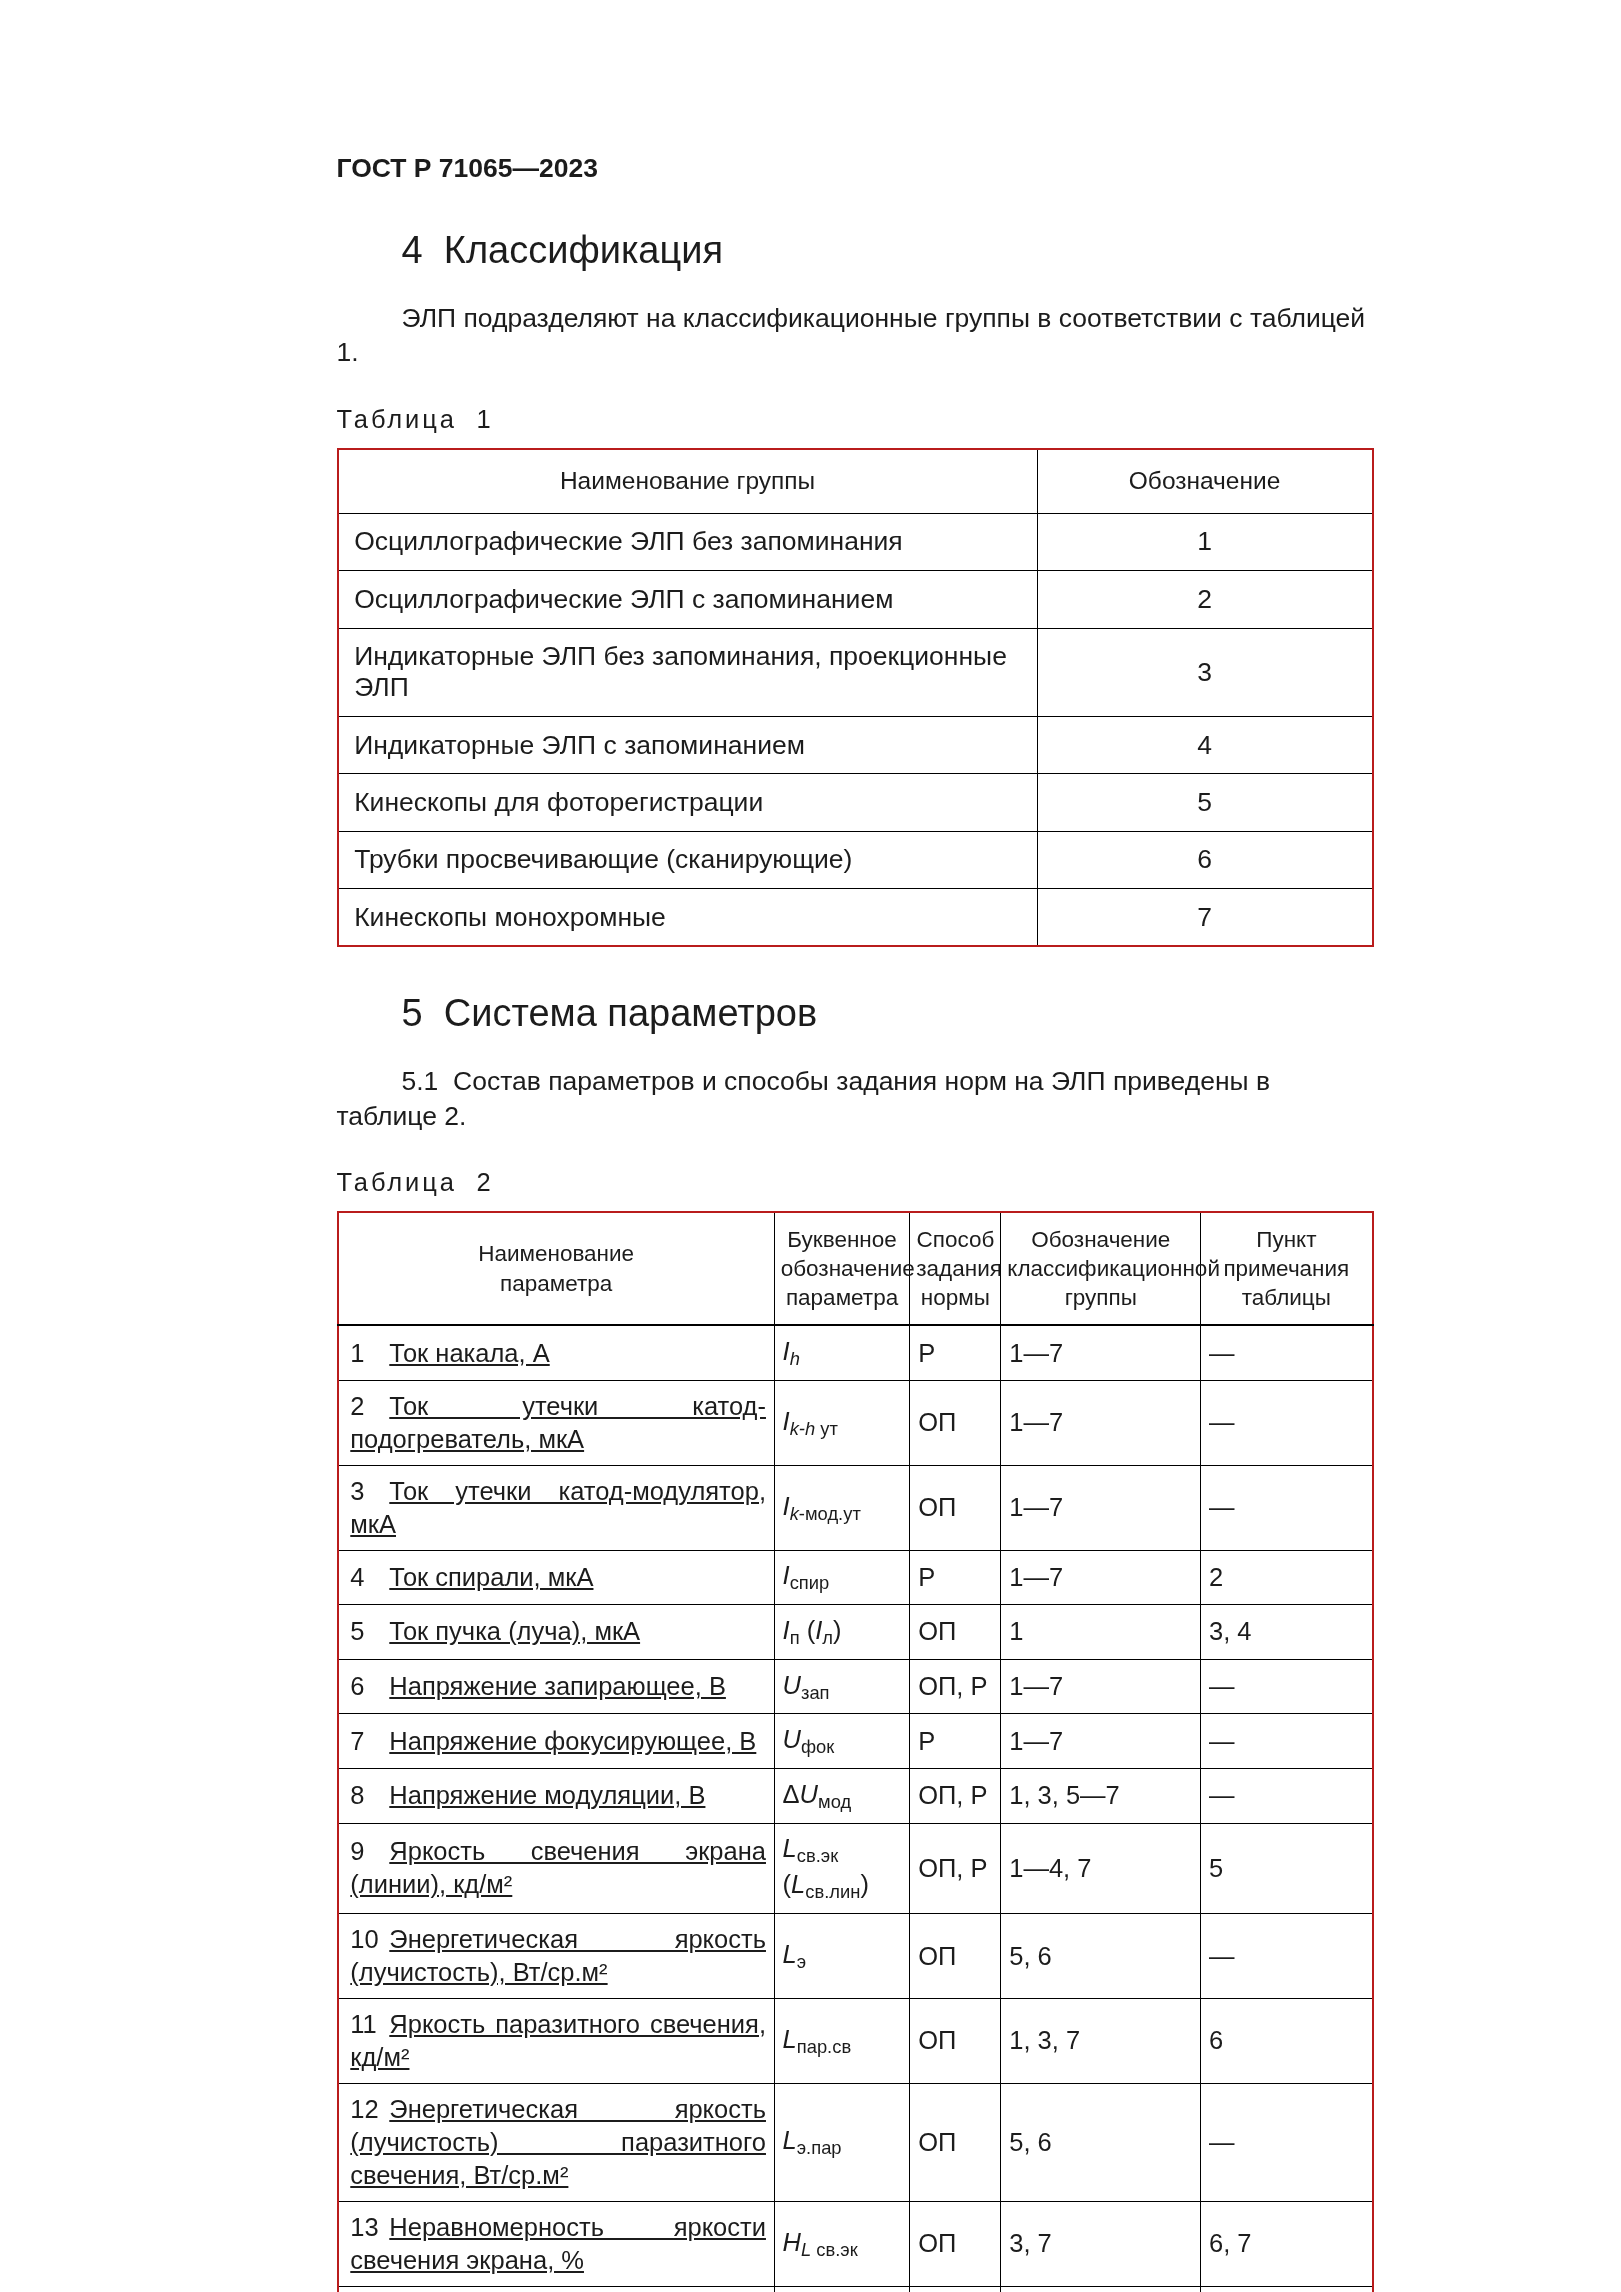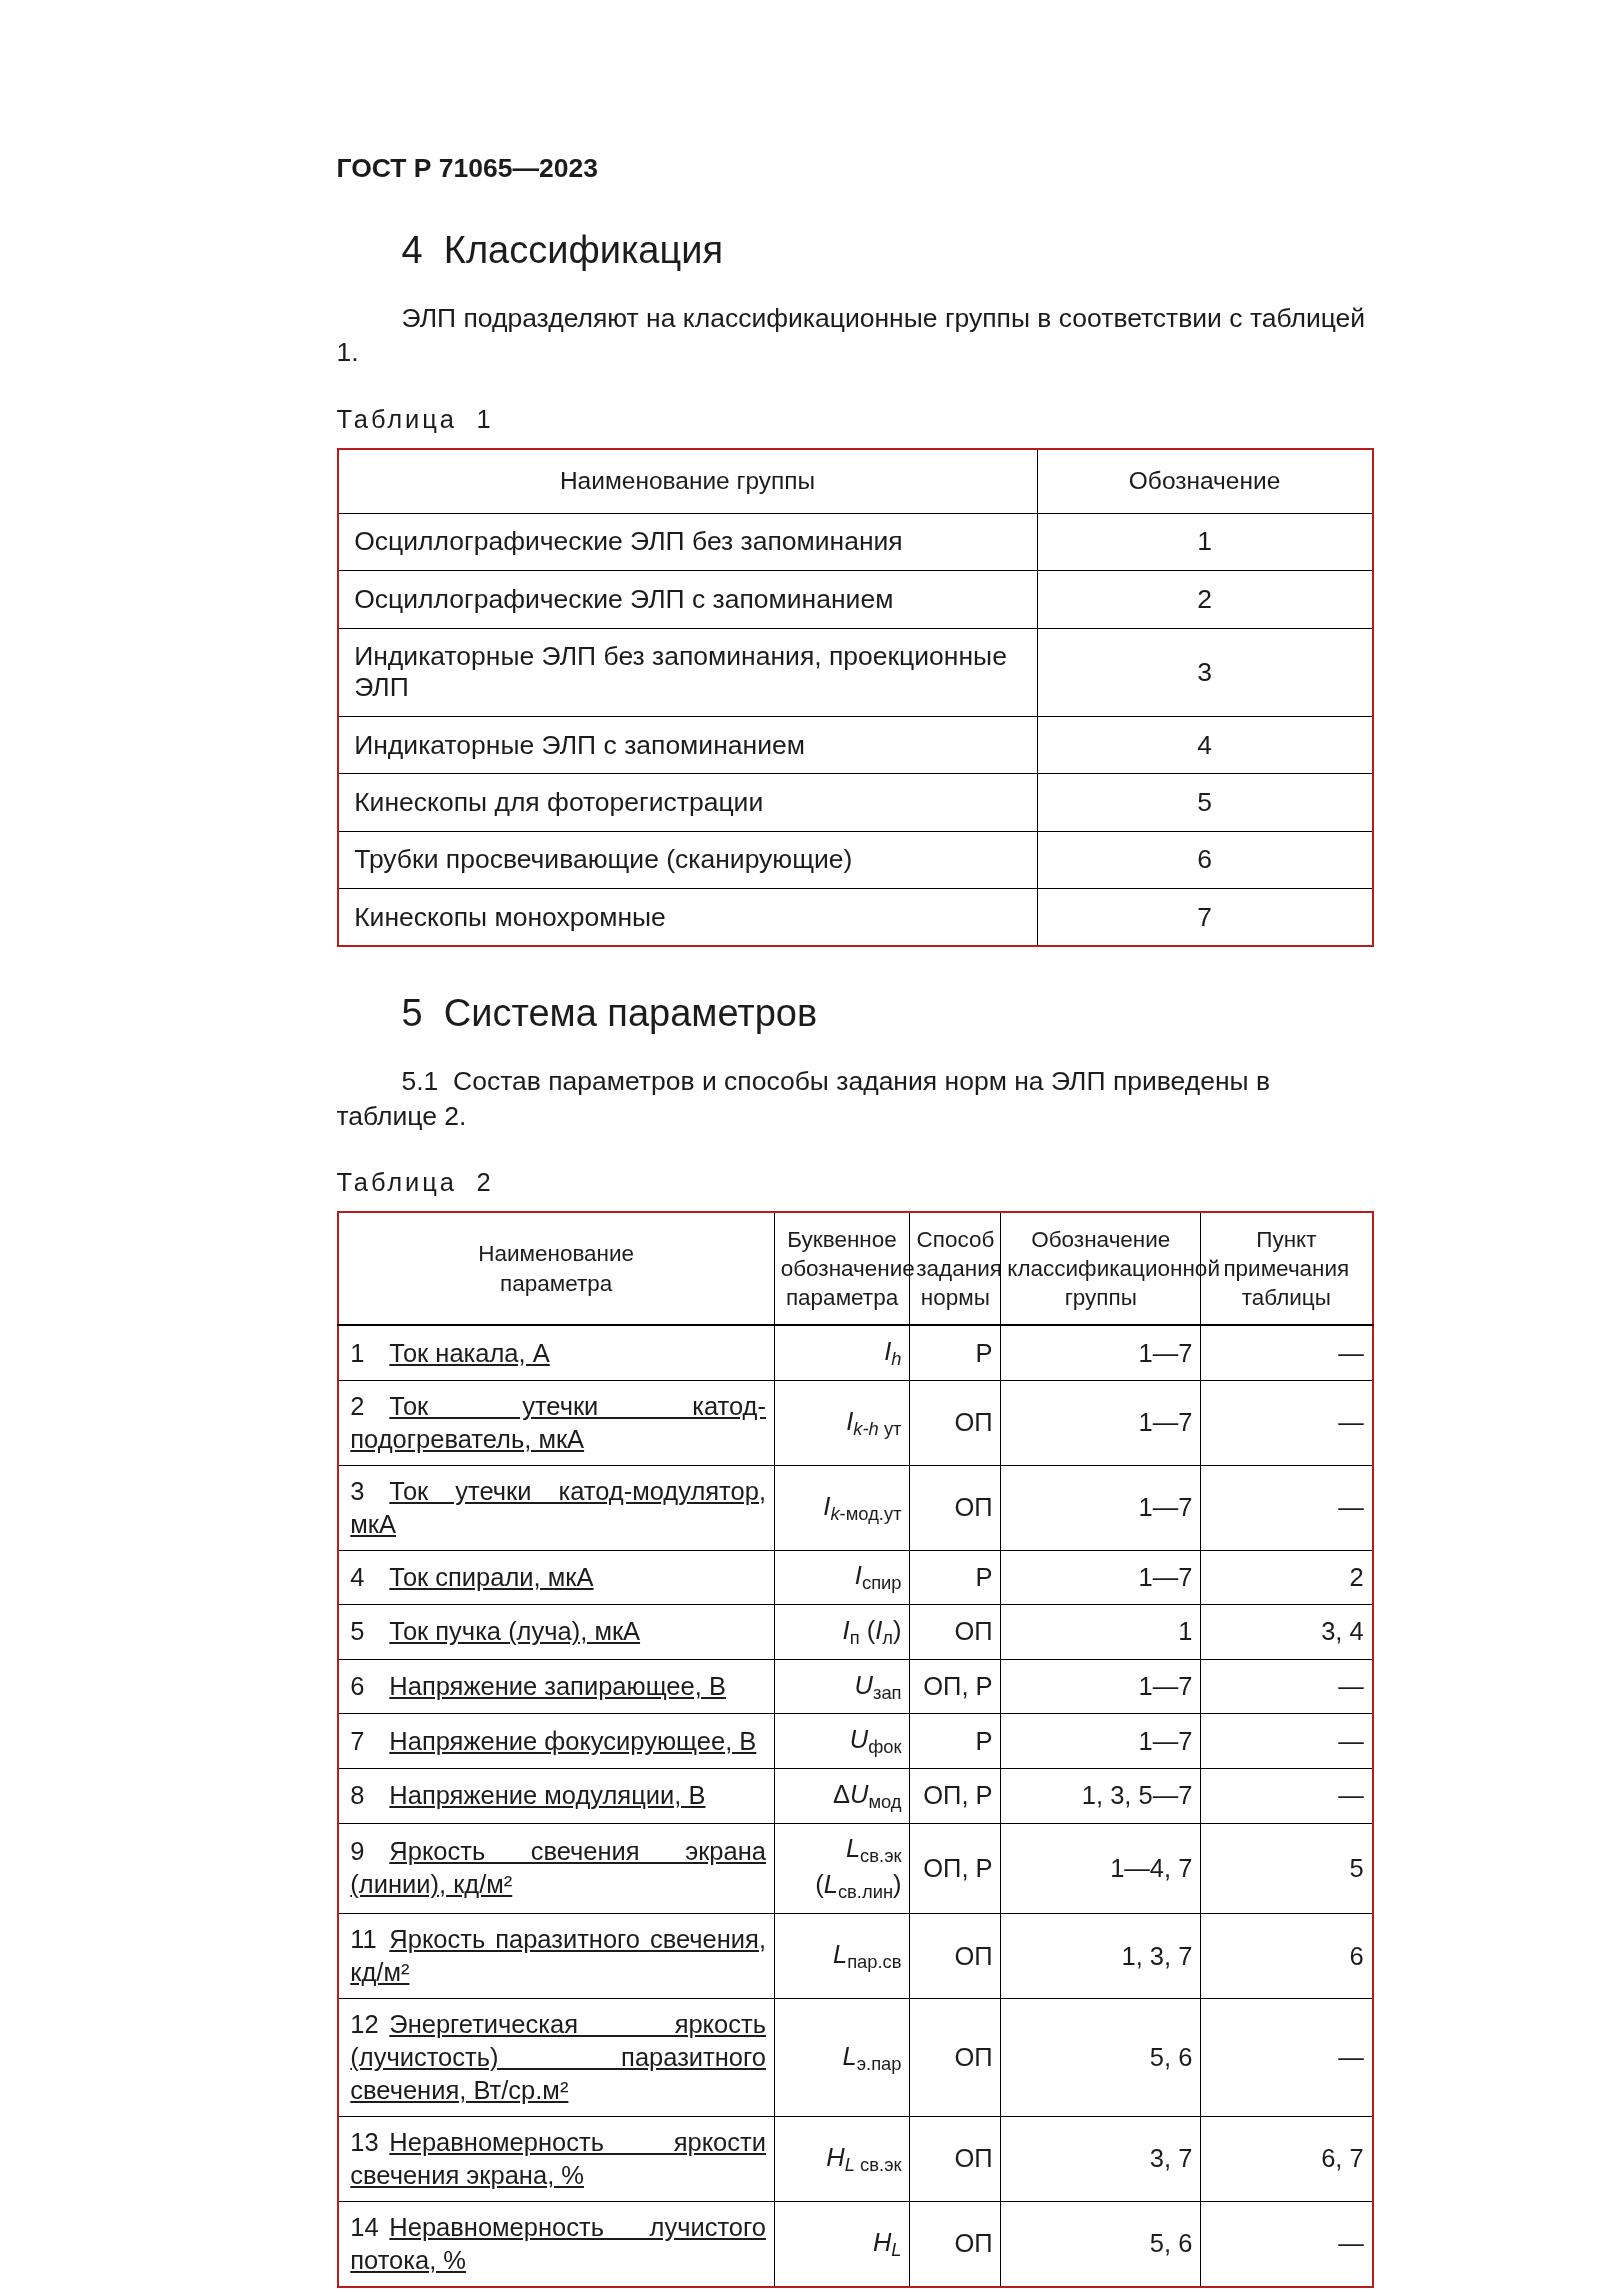--- a/index.html
+++ b/index.html
@@ -21,21 +21,21 @@
   .t1 th { font-size:24.5px; font-weight:400; text-align:center; padding:17.6px 9.8px; }
   .t1 td { font-size:26.5px; padding:12.7px 15.7px; }
   .t1 .t1-name { text-align:left; }
   .t1 .t1-code { text-align:center; }
 
   
   .t2 th { font-size:22.5px; font-weight:400; text-align:center; white-space:pre-line;
            padding:11.8px 5.9px; line-height:1.3; border-bottom:2.9px double #000; }
   .t2 td { font-size:25.5px; padding:8.8px 7.8px; line-height:1.3; }
   .t2 .t2-name { text-align:justify; padding-left:11.8px; padding-right:7.8px;text-decoration:underline; }
-  .t2 .t2-sym, .t2 .t2-method, .t2 .t2-group, .t2 .t2-note { text-align:right;margin-left:40px; }
+  .t2 .t2-sym, .t2 .t2-method, .t2 .t2-group, .t2 .t2-note { text-align:left;margin-left:40px; }
   .num { display:inline-block; min-width:39px; }
   .it { font-style:italic; }
   .sb { font-size:0.72em; vertical-align:-0.28em; }
 
   .page-num { font-size:26.5px; margin:29px 0 59px 0; }
 </style>
 </head>
 <body>
 
 <div class="page">
@@ -177,20 +177,27 @@
           <td class="t2-note">—</td>
         </tr>
         <tr>
           <td class="t2-name"><span class="num">9</span>Яркость свечения экрана (линии), кд/м²</td>
           <td class="t2-sym"><span class="it">L</span><span class="sb">св.эк</span><br><span>(</span><span class="it">L</span><span class="sb">св.лин</span><span>)</span></td>
           <td class="t2-method">ОП, Р</td>
           <td class="t2-group">1—4, 7</td>
           <td class="t2-note">5</td>
         </tr>
         <tr>
+          <td class="t2-name"><span class="num">10</span>Энергетическая яркость (лучистость), Вт/ср.м²</td>
+          <td class="t2-sym"><span class="it">L</span><span class="sb">э</span></td>
+          <td class="t2-method">ОП</td>
+          <td class="t2-group">5, 6</td>
+          <td class="t2-note">—</td>
+        </tr>
+        <tr>
           <td class="t2-name"><span class="num">11</span>Яркость паразитного свечения, кд/м²</td>
           <td class="t2-sym"><span class="it">L</span><span class="sb">пар.св</span></td>
           <td class="t2-method">ОП</td>
           <td class="t2-group">1, 3, 7</td>
           <td class="t2-note">6</td>
         </tr>
         <tr>
           <td class="t2-name"><span class="num">12</span>Энергетическая яркость (лучистость) паразитного свечения, Вт/ср.м²</td>
           <td class="t2-sym"><span class="it">L</span><span class="sb">э.пар</span></td>
           <td class="t2-method">ОП</td>

